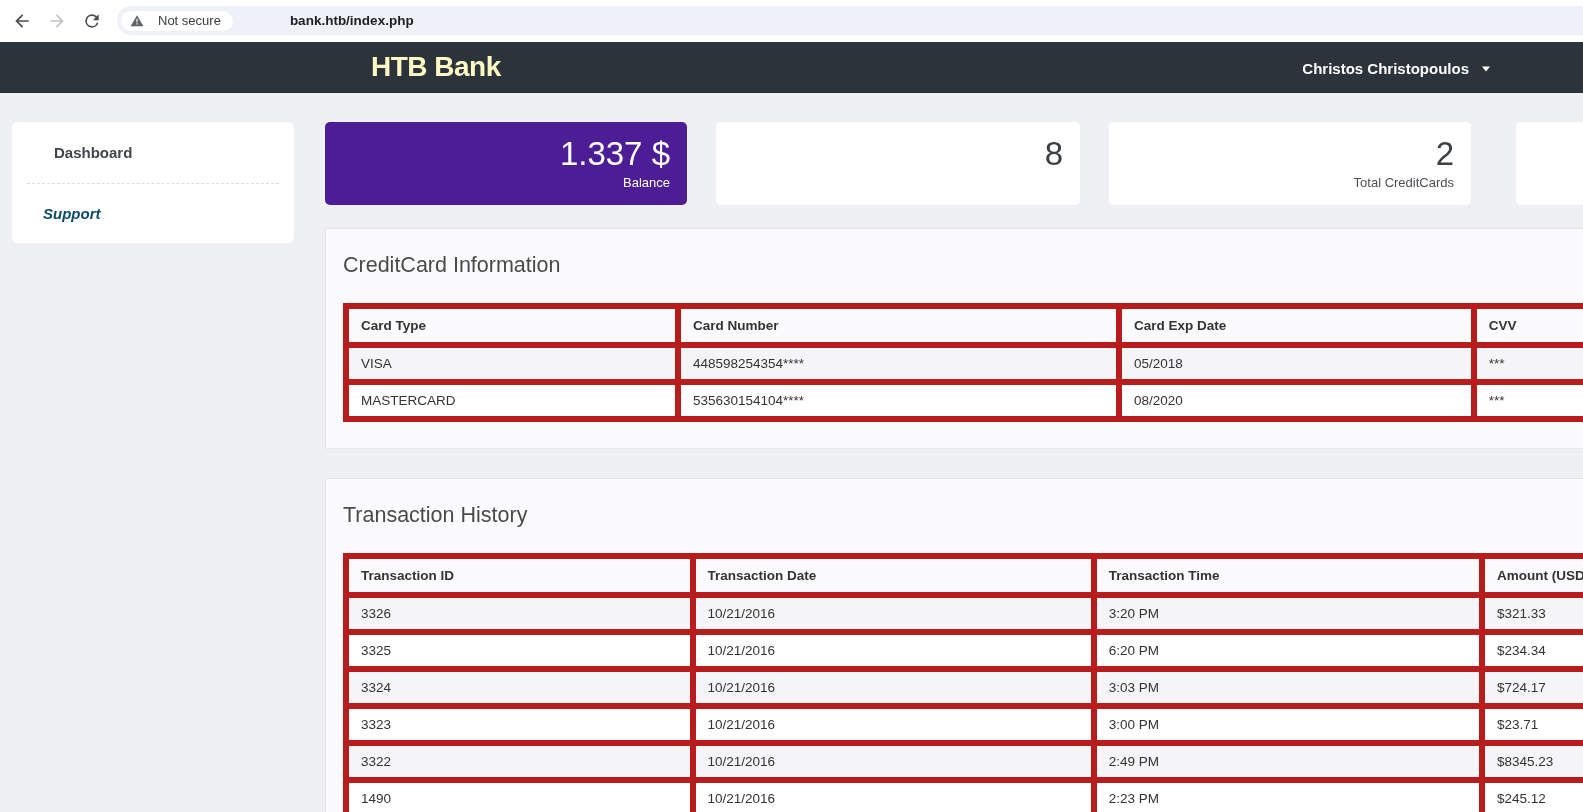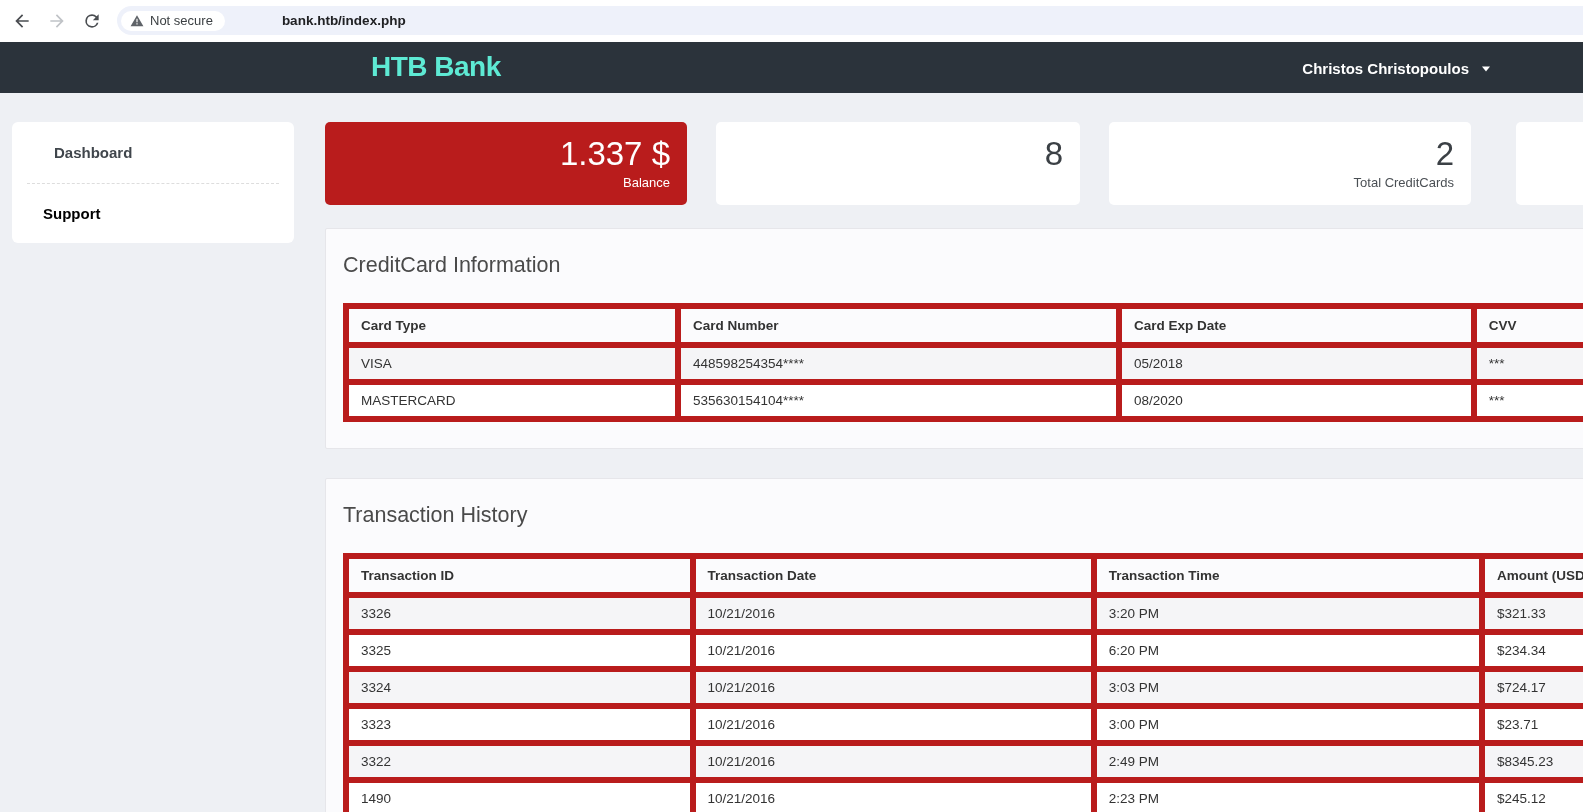--- a/index.html
+++ b/index.html
@@ -15,52 +15,52 @@
   .nav-btn svg { width:20px; height:20px; }
   .btn-back   { left:11px; }
   .btn-fwd    { left:46px; }
   .btn-reload { left:81px; }
   .omnibox {
     position:absolute; left:117px; top:6px; width:1480px; height:29px;
     background:#eef1fa; border-radius:15px; display:flex; align-items:center;
   }
   .security-chip {
     margin-left:4px; height:20px; background:#ffffff; border-radius:12px;
-    display:flex; align-items:center; gap:6px; padding:0 12px 0 9px;
+    display:flex; align-items:center; gap:14px; padding:0 12px 0 9px;
     color:#3c4043; font-size:13px;
   }
   .security-chip svg { width:14px; height:14px; }
   .url-text { margin-left:13px; font-size:13.5px; font-weight:600; color:#202124;padding-left:44px; }
   
   .navbar { position:absolute; top:42px; left:0; width:100%; height:51px; background:#2b333b; }
   .brand {
     position:absolute; left:371px; top:50%; transform:translateY(-52%);
-    color:#5eead4; font-size:28px; font-weight:700; letter-spacing:-0.5px; cursor:pointer;
+    color:#fef9c3; font-size:28px; font-weight:700; letter-spacing:-0.5px; cursor:pointer;
   }
   .user-menu {
     position:absolute; right:93px; top:50%; transform:translateY(-50%);
     color:#ffffff; font-size:15px; font-weight:700; display:flex; align-items:center; gap:13px; cursor:pointer;
   }
   .caret { width:0; height:0; border-left:4px solid transparent; border-right:4px solid transparent; border-top:5px solid #ffffff; margin-top:2px; }
   
   .sidebar-card {
     position:absolute; left:12px; top:122px; width:282px; height:121px;
     background:#ffffff; border-radius:6px;
   }
   .side-item { height:60px; display:flex; align-items:center; padding-left:42px; font-size:15px; font-weight:700; cursor:pointer; }
   .side-item.active  { color:#40464c; height:61px; }
-  .side-item.muted   { color:#000000; border-top:1px dashed #dddddd; margin:0 15px; padding-left:16px; height:59px; }
+  .side-item.muted   { color:#0c4a6e; border-top:1px dashed #dddddd; margin:0 15px; padding-left:16px; height:59px;font-style:italic; }
   
   .stat-card {
     position:absolute; top:122px; height:83px; background:#ffffff; border-radius:5px;
     text-align:right; padding:12px 17px 0 0;
   }
   .stat-card .value { font-size:33px; line-height:1.2; color:#3b4045; font-weight:400; }
   .stat-card .label { font-size:13px; color:#4a4f54; margin-top:1px; }
-  .stat-card.primary { background:#b91c1c; }
+  .stat-card.primary { background:#4c1d95; }
   .stat-card.primary .value, .stat-card.primary .label { color:#ffffff; }
   .card-1 { left:325px;  width:362px; }
   .card-2 { left:716px;  width:364px; }
   .card-3 { left:1109px; width:362px; }
   .card-4 { left:1516px; width:130px; }
   
   .panel {
     position:absolute; left:325px; width:1304px;
     background:#fbfbfd; border:1px solid #e6e6ea; border-radius:2px;
   }

